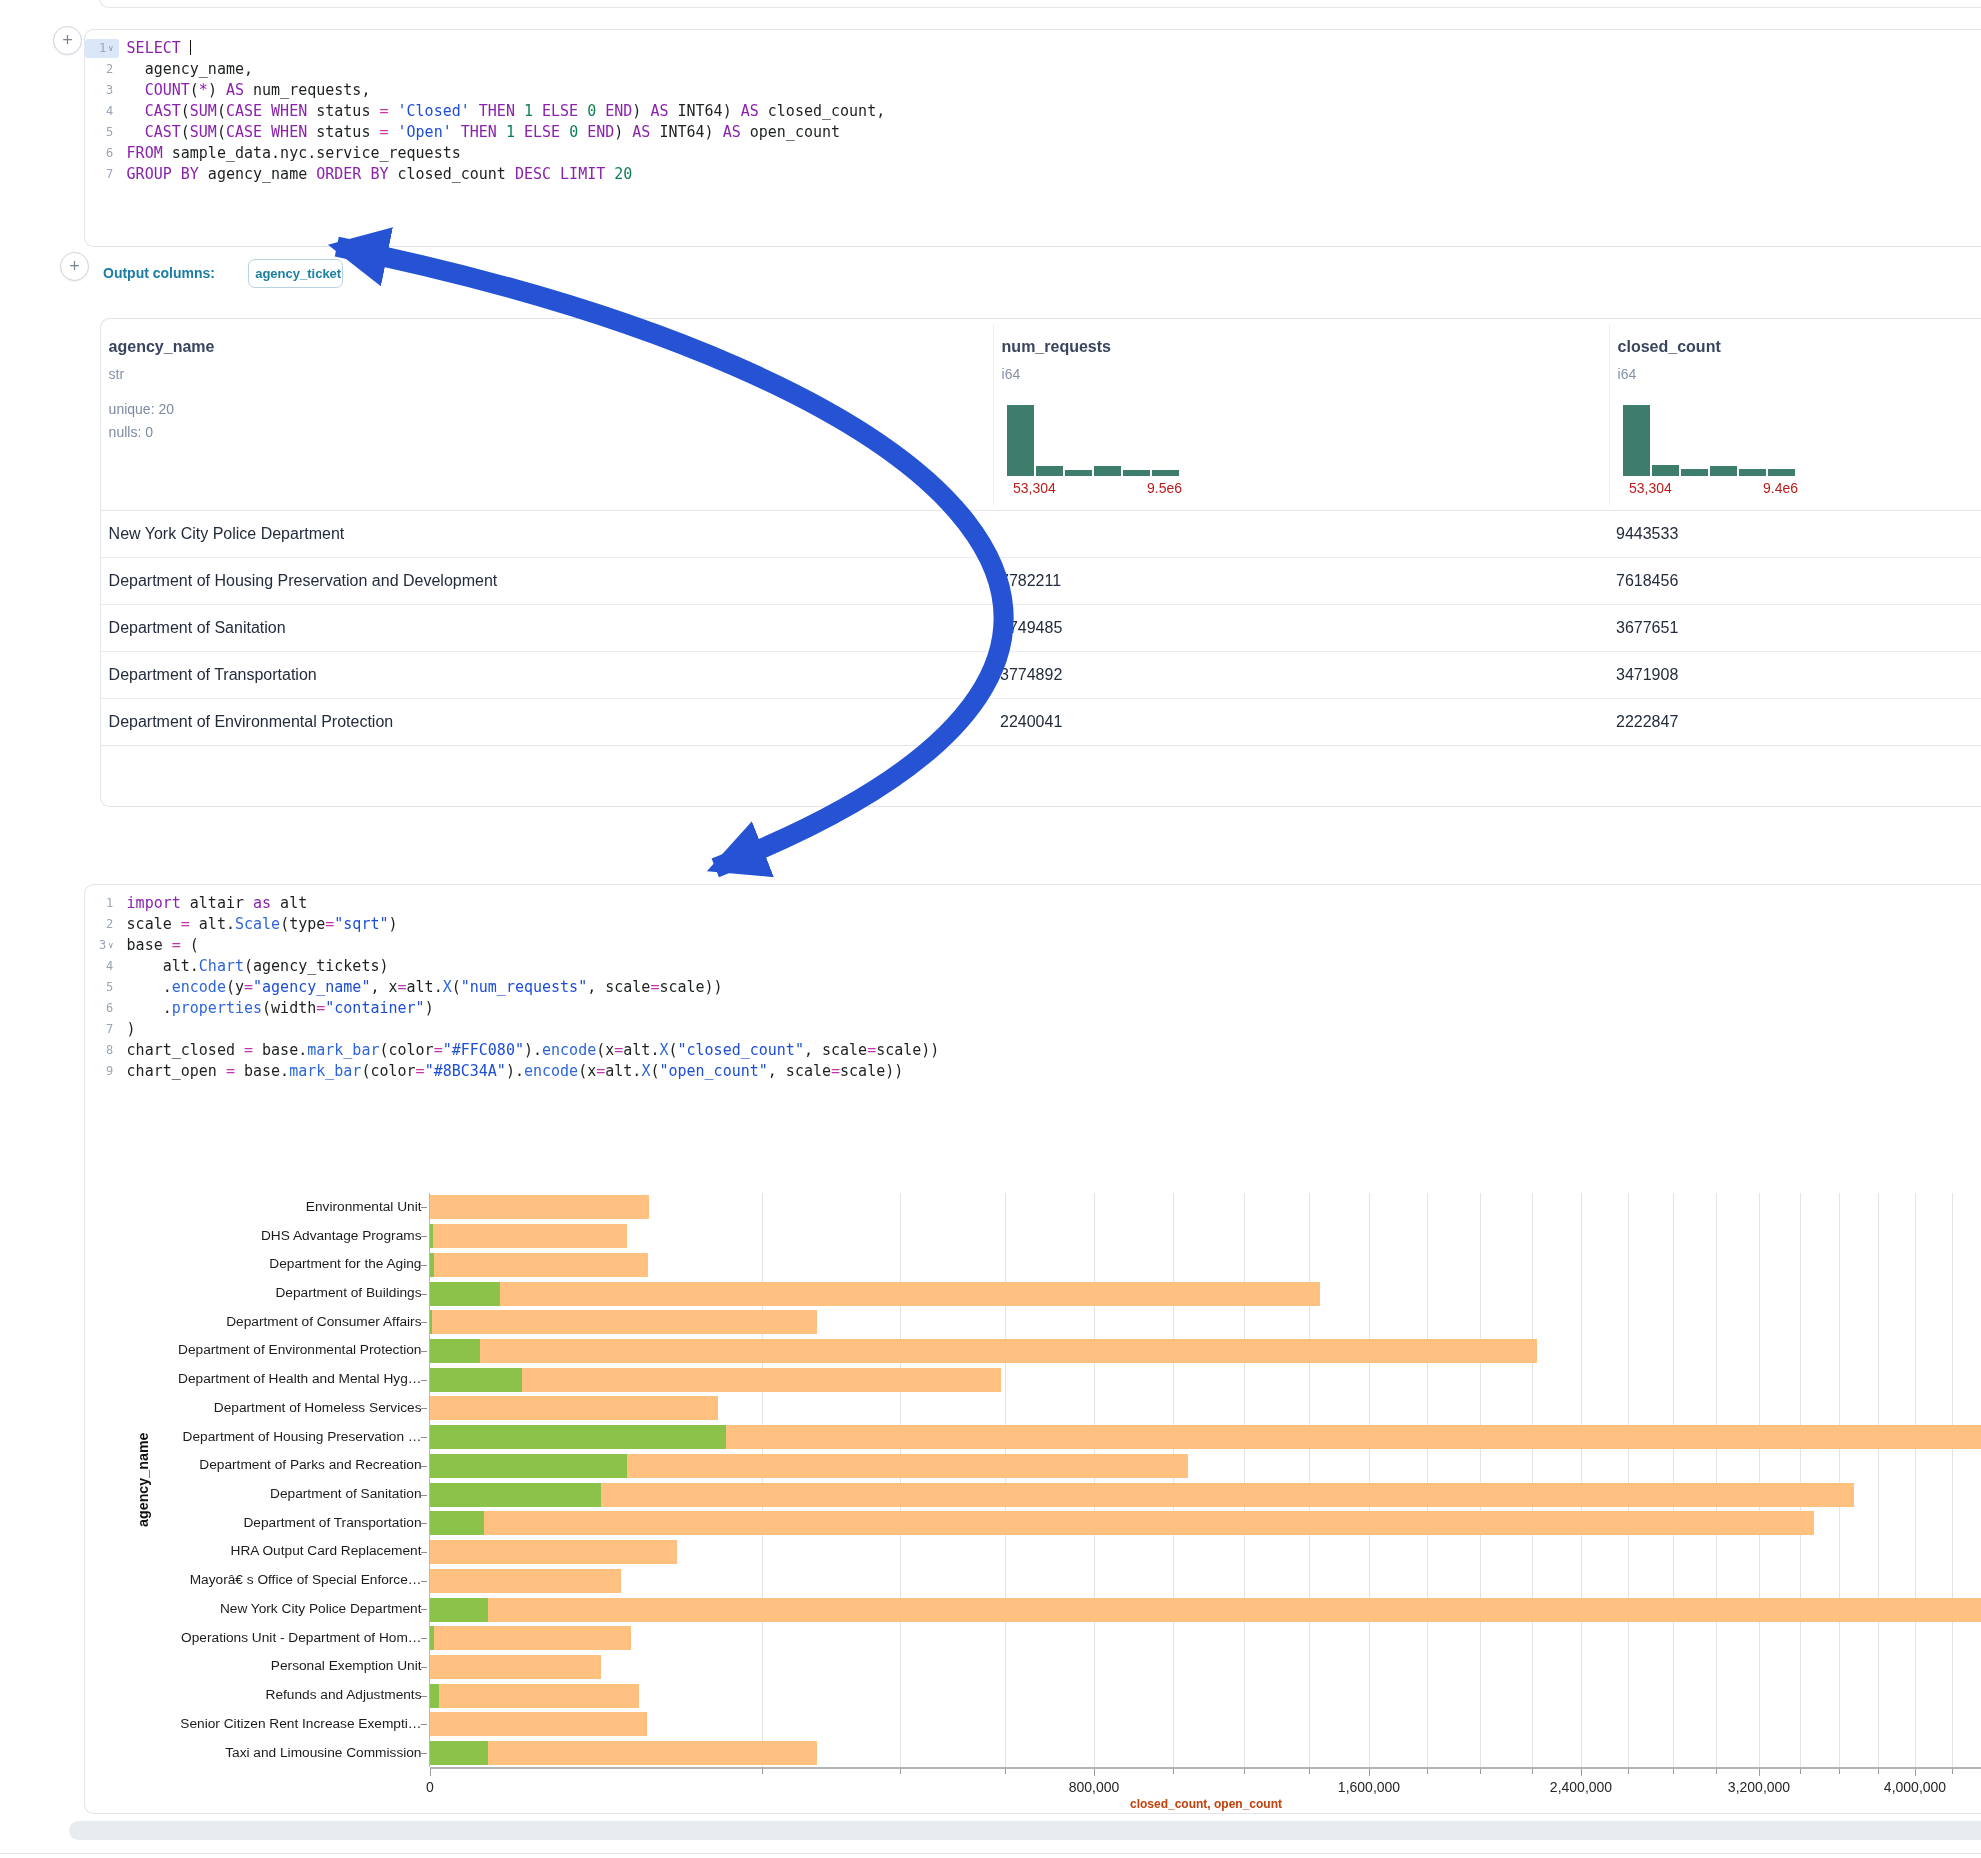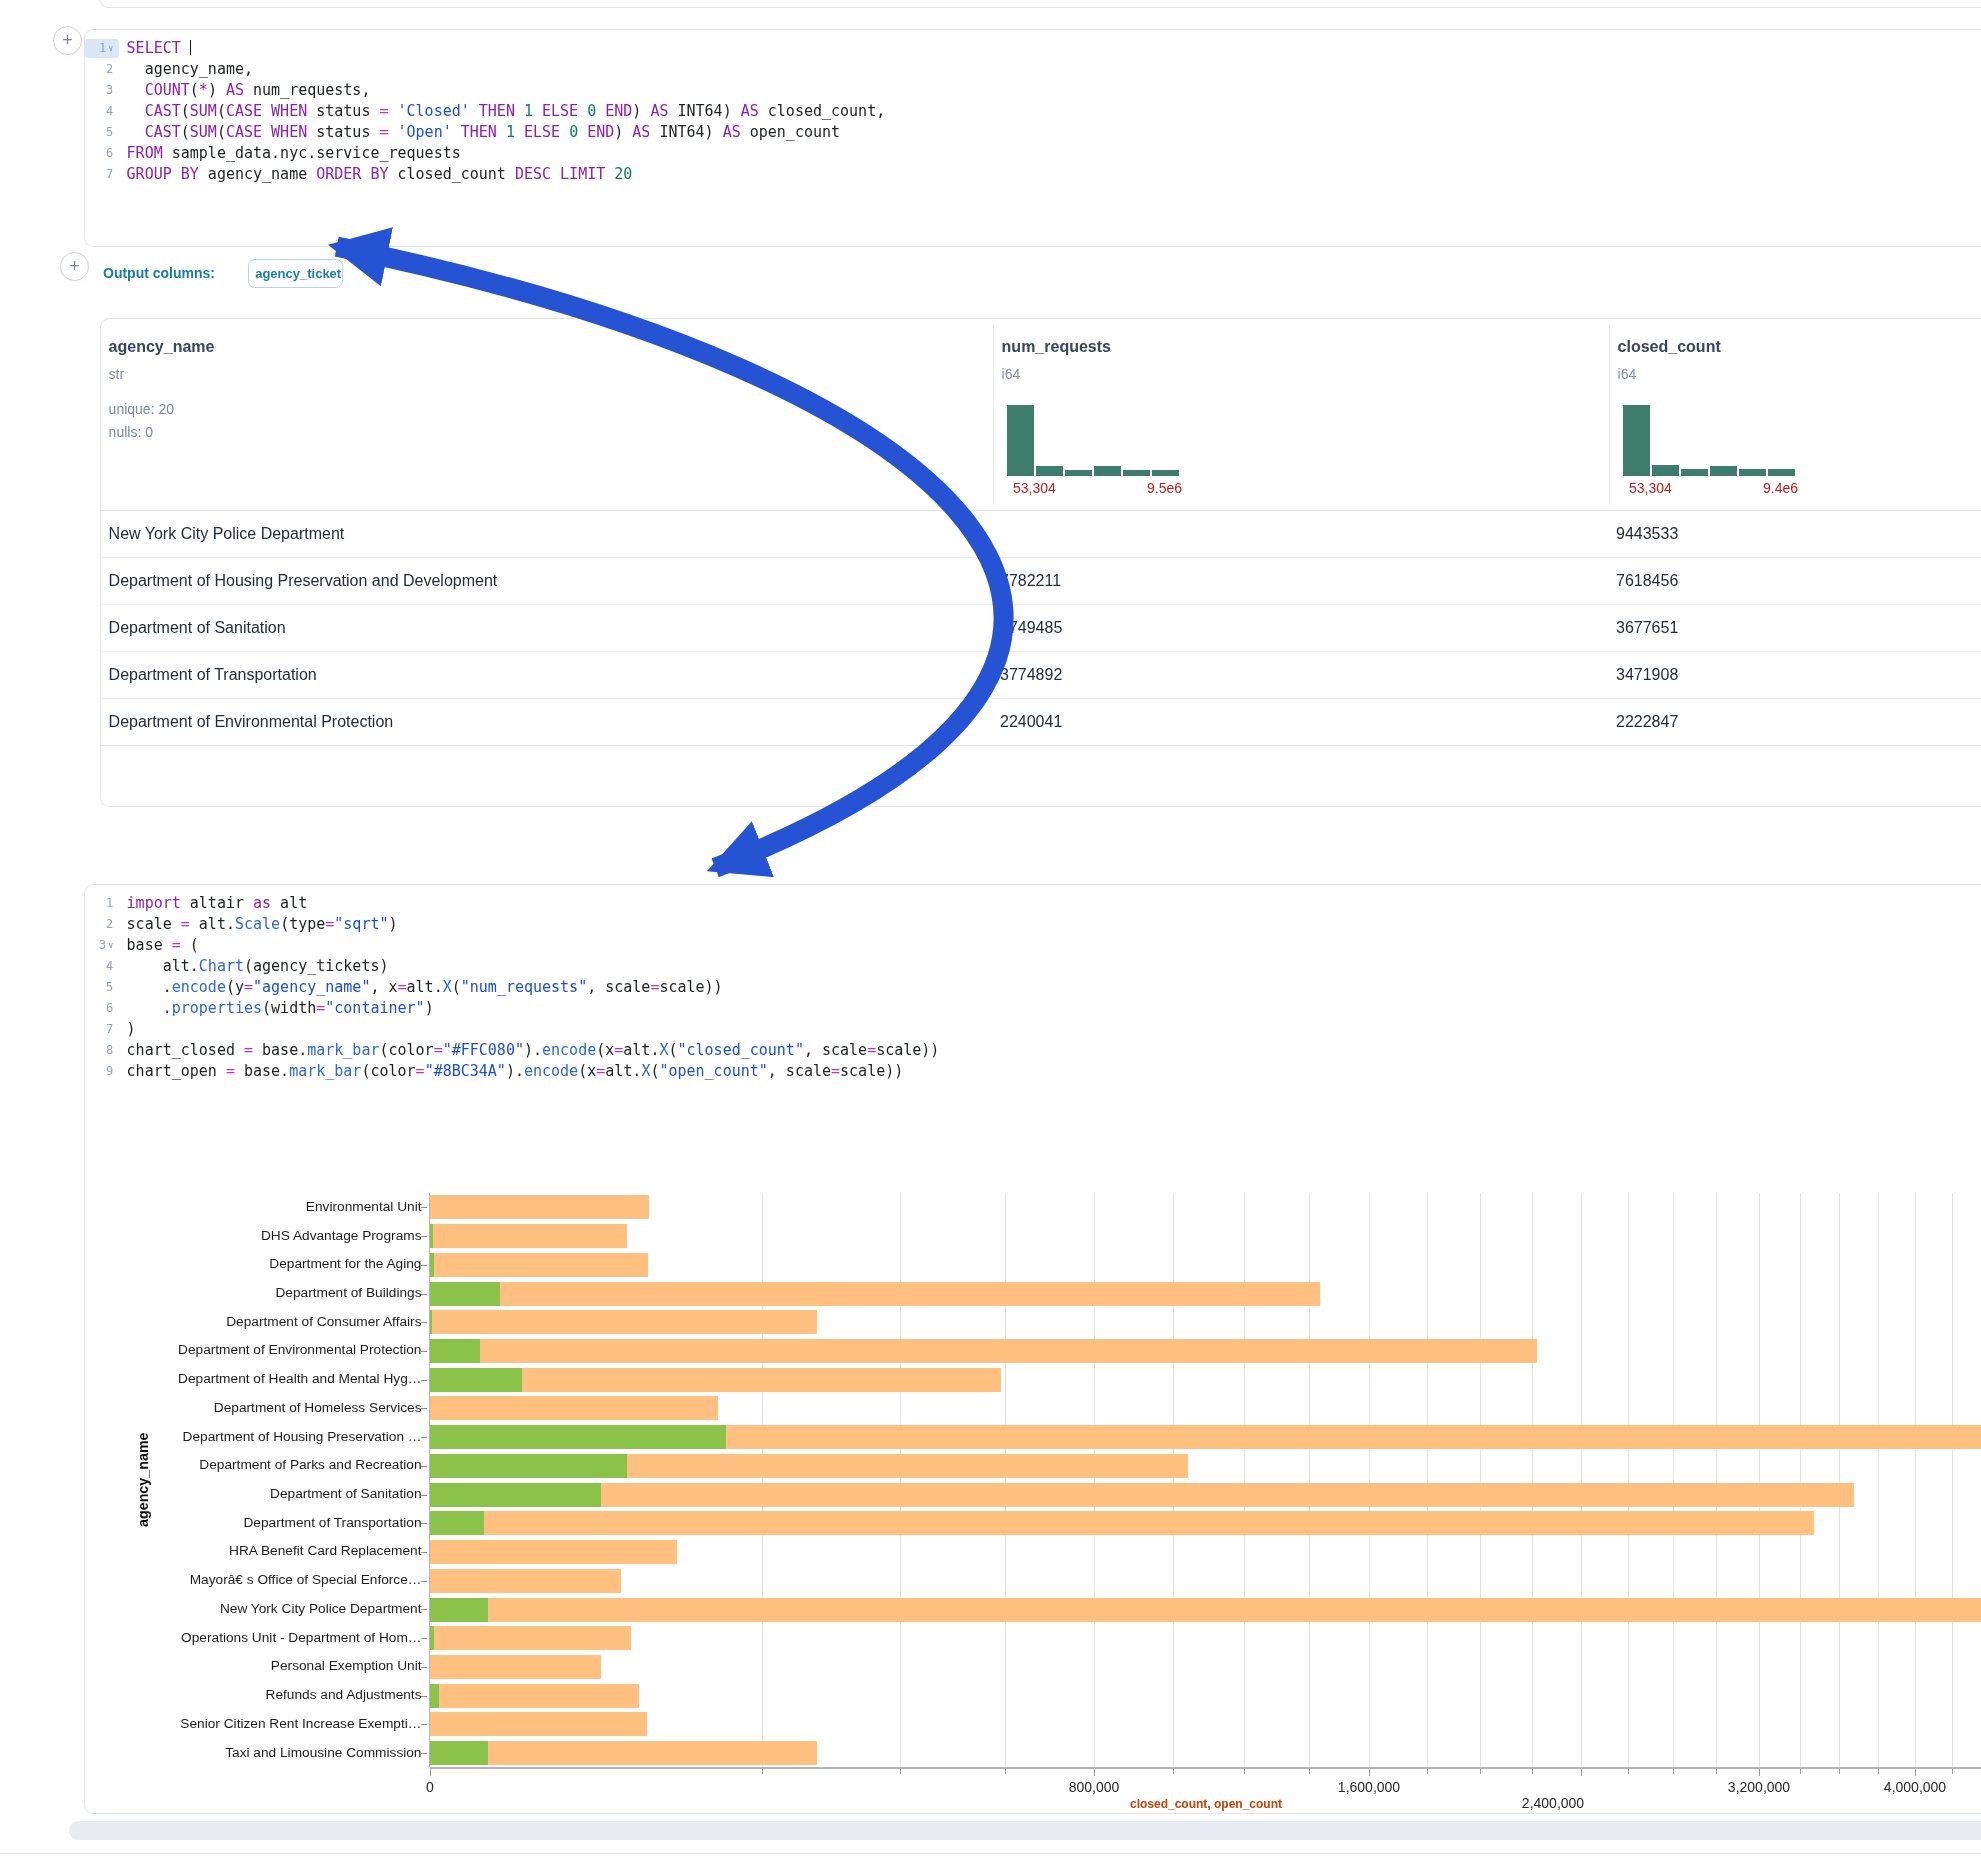--- a/index.html
+++ b/index.html
@@ -204,21 +204,21 @@
           <div class="ylab" style="top: 63px;">Department for the Aging</div>
           <div class="ylab" style="top: 92px;">Department of Buildings</div>
           <div class="ylab" style="top: 121px;">Department of Consumer Affairs</div>
           <div class="ylab" style="top: 149px;">Department of Environmental Protection</div>
           <div class="ylab" style="top: 178px;">Department of Health and Mental Hyg…</div>
           <div class="ylab" style="top: 207px;">Department of Homeless Services</div>
           <div class="ylab" style="top: 236px;">Department of Housing Preservation …</div>
           <div class="ylab" style="top: 264px;">Department of Parks and Recreation</div>
           <div class="ylab" style="top: 293px;">Department of Sanitation</div>
           <div class="ylab" style="top: 322px;">Department of Transportation</div>
-          <div class="ylab" style="top: 350px;">HRA Benefit Card Replacement</div>
+          <div class="ylab" style="top: 350px;">HRA Output Card Replacement</div>
           <div class="ylab" style="top: 379px;">Mayorâ€ s Office of Special Enforce…</div>
           <div class="ylab" style="top: 408px;">New York City Police Department</div>
           <div class="ylab" style="top: 437px;">Operations Unit - Department of Hom…</div>
           <div class="ylab" style="top: 465px;">Personal Exemption Unit</div>
           <div class="ylab" style="top: 494px;">Refunds and Adjustments</div>
           <div class="ylab" style="top: 523px;">Senior Citizen Rent Increase Exempti…</div>
           <div class="ylab" style="top: 552px;">Taxi and Limousine Commission</div>
         </div>
       <div class="ydomain"></div>
       <div id="plot">
@@ -301,21 +301,21 @@
           <div class="xtick" style="left: 1448px; height: 4.8px;"></div>
           <div class="xtick" style="left: 1485px; height: 4.8px;"></div>
           <div class="xtick" style="left: 1522px; height: 4.8px;"></div>
           <div class="xtick" style="left: 0px; height: 6.7px;"></div>
           <div class="xlab" style="left: 0px;">0</div>
           <div class="xtick" style="left: 664px; height: 6.7px;"></div>
           <div class="xlab" style="left: 664px;">800,000</div>
           <div class="xtick" style="left: 939px; height: 6.7px;"></div>
           <div class="xlab" style="left: 939px;">1,600,000</div>
           <div class="xtick" style="left: 1151px; height: 6.7px;"></div>
-          <div class="xlab" style="left: 1123px; margin-top: 16px;">2,400,000</div>
+          <div class="xlab" style="left: 1151px;">2,400,000</div>
           <div class="xtick" style="left: 1329px; height: 6.7px;"></div>
           <div class="xlab" style="left: 1329px;">3,200,000</div>
           <div class="xtick" style="left: 1485px; height: 6.7px;"></div>
           <div class="xlab" style="left: 1485px;">4,000,000</div>
         </div>
       <div class="x-title">closed_count, open_count</div>
     <div class="ytick" style="top: 14.3px;"></div>
         <div class="ytick" style="top: 43px;"></div>
         <div class="ytick" style="top: 72px;"></div>
         <div class="ytick" style="top: 101px;"></div>

